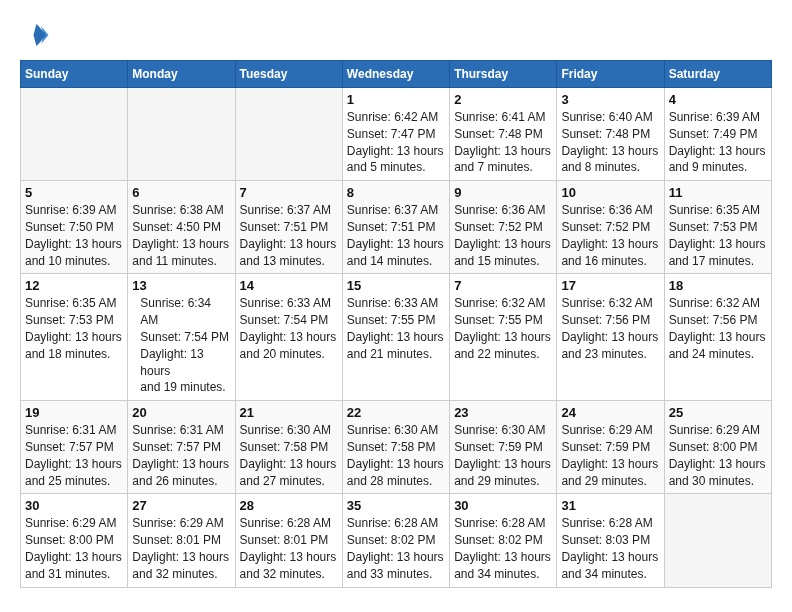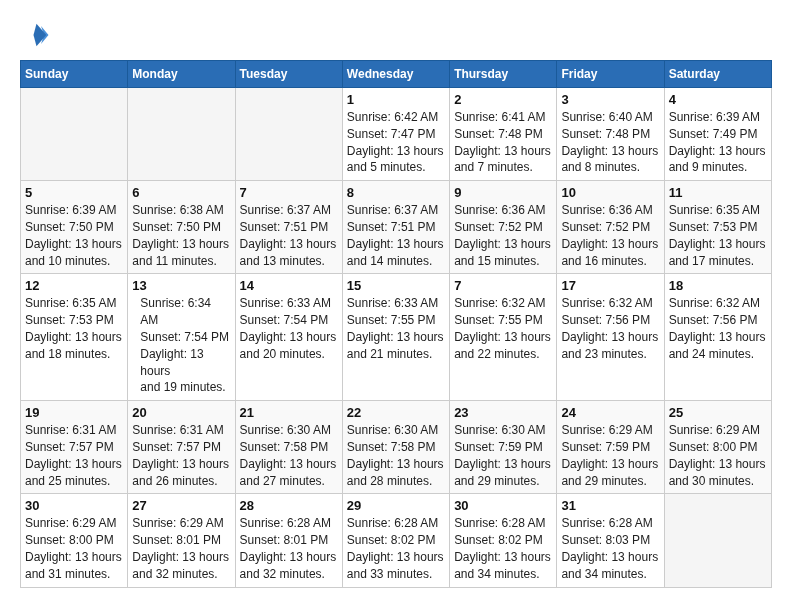--- a/index.html
+++ b/index.html
@@ -156,21 +156,21 @@
         <td>
           <div class="day-num">5</div>
           <div class="cell-info" style="white-space: pre-line;">Sunrise: 6:39 AM
 Sunset: 7:50 PM
 Daylight: 13 hours
 and 10 minutes.</div>
         </td>
         <td>
           <div class="day-num">6</div>
           <div class="cell-info" style="white-space: pre-line;">Sunrise: 6:38 AM
-Sunset: 7:50 PM
+Sunset: 4:50 PM
 Daylight: 13 hours
 and 11 minutes.</div>
         </td>
         <td>
           <div class="day-num">7</div>
           <div class="cell-info" style="white-space: pre-line;">Sunrise: 6:37 AM
 Sunset: 7:51 PM
 Daylight: 13 hours
 and 13 minutes.</div>
         </td>
@@ -321,21 +321,21 @@
 and 32 minutes.</div>
         </td>
         <td>
           <div class="day-num">28</div>
           <div class="cell-info" style="white-space: pre-line;">Sunrise: 6:28 AM
 Sunset: 8:01 PM
 Daylight: 13 hours
 and 32 minutes.</div>
         </td>
         <td>
-          <div class="day-num">29</div>
+          <div class="day-num">35</div>
           <div class="cell-info" style="white-space: pre-line;">Sunrise: 6:28 AM
 Sunset: 8:02 PM
 Daylight: 13 hours
 and 33 minutes.</div>
         </td>
         <td>
           <div class="day-num">30</div>
           <div class="cell-info" style="white-space: pre-line;">Sunrise: 6:28 AM
 Sunset: 8:02 PM
 Daylight: 13 hours

